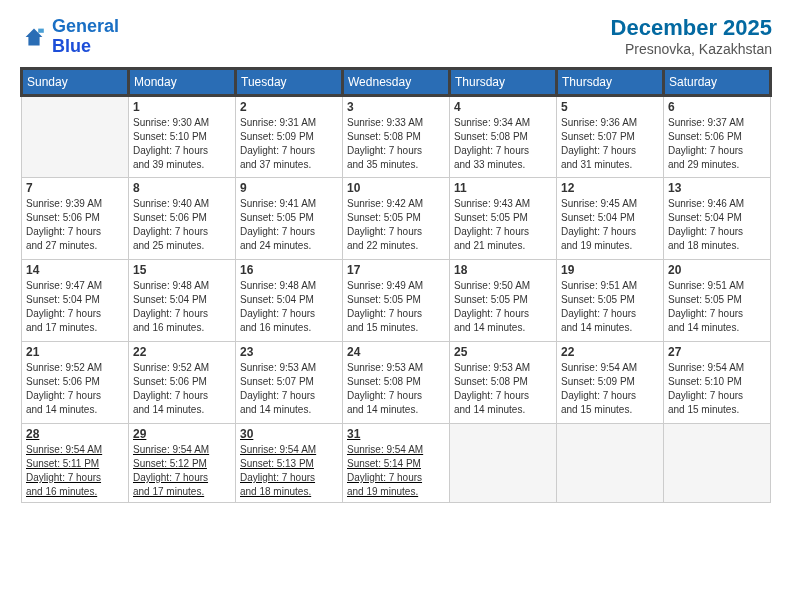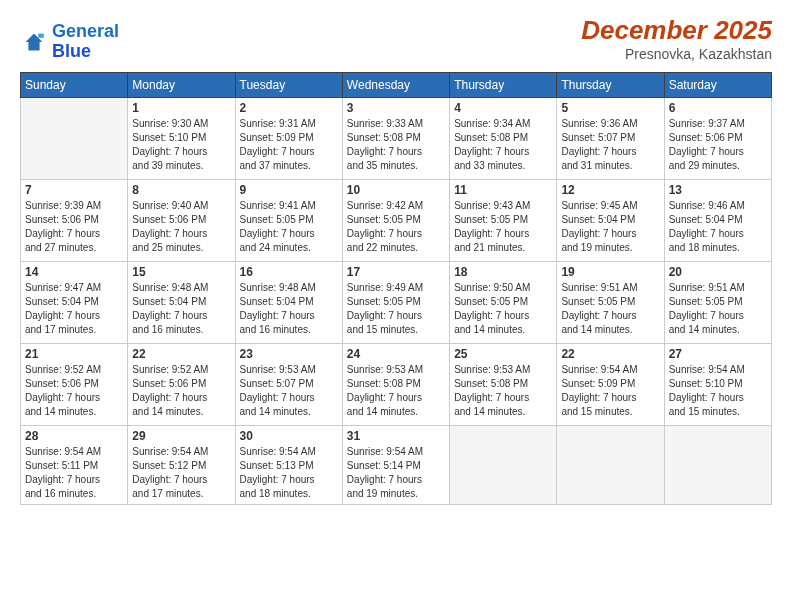--- a/index.html
+++ b/index.html
@@ -36,42 +36,41 @@
       color: #1a6fc4;
     }
     .logo-icon {
       width: 28px;
       height: 28px;
     }
     .title-block {
       text-align: right;
     }
     .title-block .month-year {
-      font-size: 26px;
+      font-size: 22px;
       font-weight: bold;
-      color: #c2410c;
-      font-style: italic;
+      color: #0369a1;
     }
     .title-block .location {
       font-size: 14px;
       color: #555;
     }
     .calendar {
       width: 100%;
       border-collapse: collapse;
       font-size: 9.5px;
     }
     .calendar th {
       background: #2a6db5;
       color: #fff;
       padding: 5px 4px;
       text-align: left;
       font-size: 12px;
       font-weight: normal;
-      border: 1px solid #404040;
+      border: 3px solid #404040;
     }
     .calendar td {
       border: 1px solid #ccc;
       vertical-align: top;
       padding: 3px 4px;
       width: calc(100% / 7);
       height: 82px;
       background: #fff;
     }
     .calendar td.empty {
@@ -84,20 +83,21 @@
       display: block;
       margin-bottom: 2px;
     }
     .day-info {
       color: #333;
       font-size: 10px;
       line-height: 1.4;
     }
     .last-row td {
       height: 70px;
+      text-decoration: underline;
     }
   </style>
 </head>
 <body>
 
 <div class="page">
   <div class="header">
     <div class="logo">
       <svg class="logo-icon" viewBox="0 0 40 40">
         <rect x="0" y="0" width="40" height="40" fill="white"></rect>

